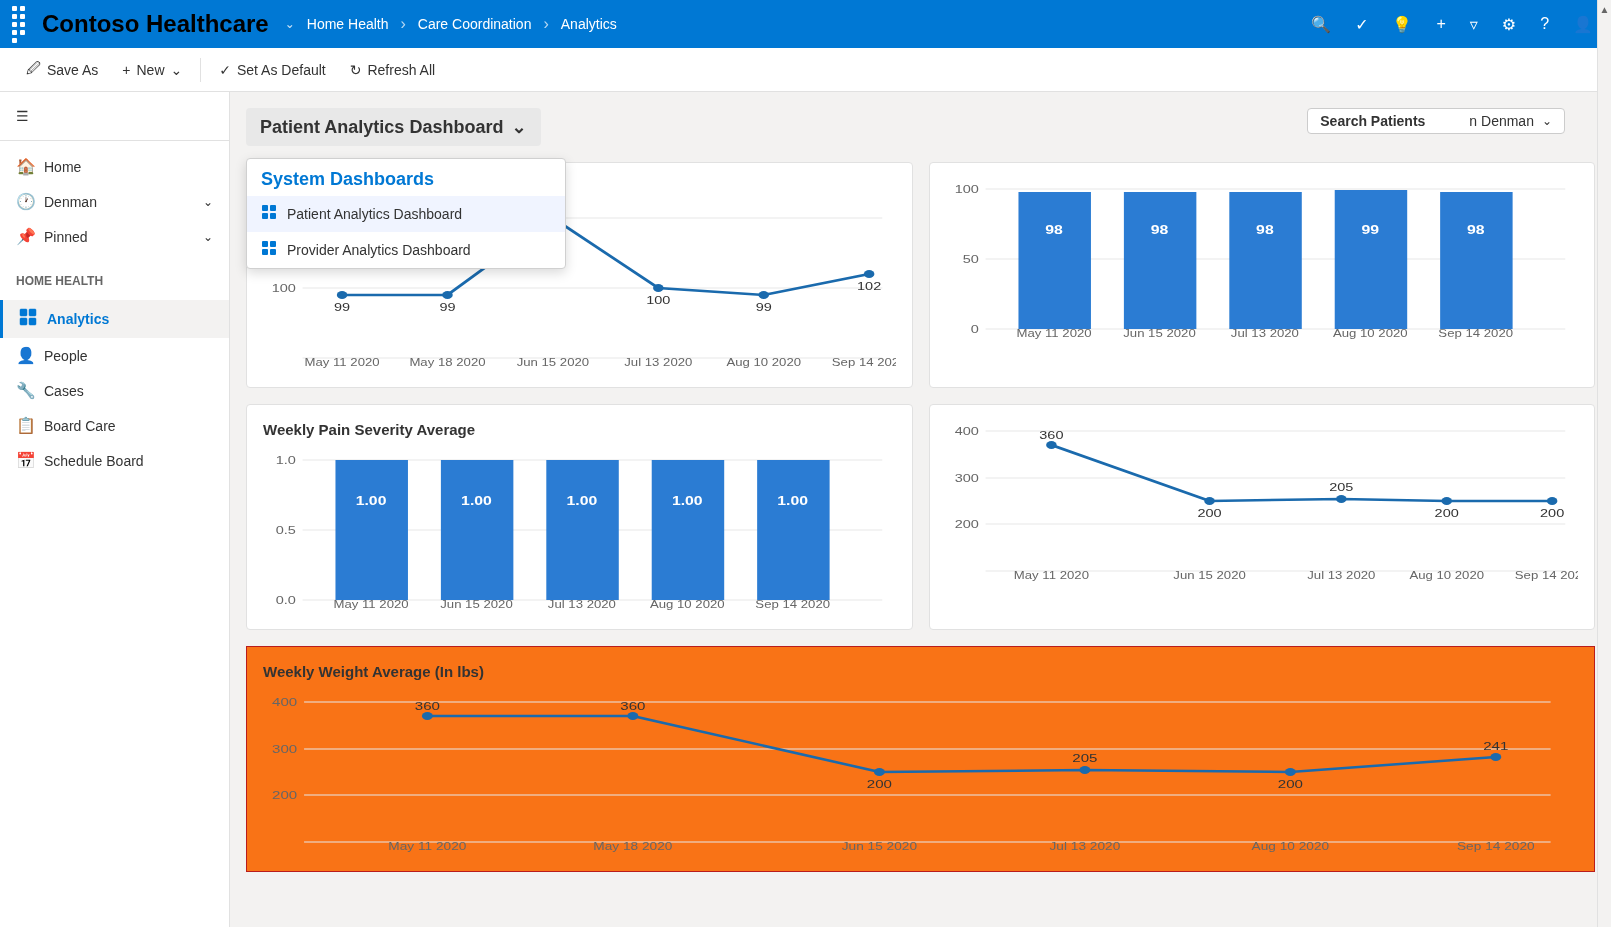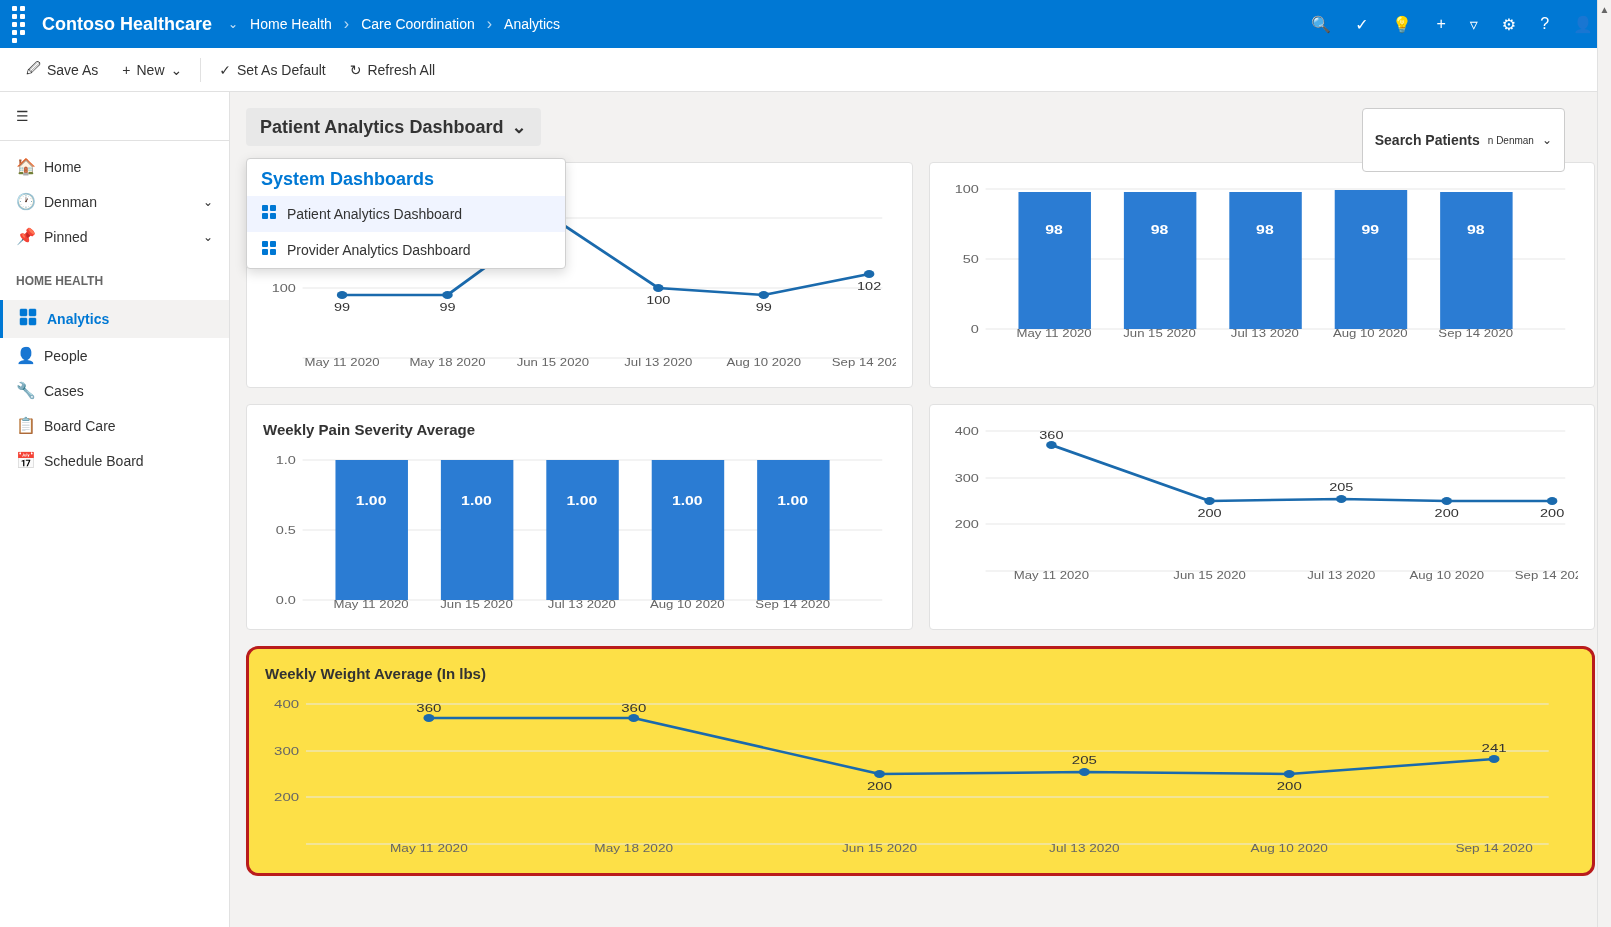--- a/index.html
+++ b/index.html
@@ -6,21 +6,21 @@
     body { font-family: 'Segoe UI', Arial, sans-serif; font-size: 14px; background: #f3f2f1; overflow: hidden; }
 
     
     .top-nav {
       display: flex; align-items: center;
       background: #0078d4; color: white;
       height: 48px; padding: 0 12px; gap: 12px;
     }
     .top-nav .app-icon { display: flex; gap: 3px; flex-wrap: wrap; width: 18px; cursor: pointer; }
     .top-nav .app-icon span { width: 5px; height: 5px; background: white; border-radius: 1px; display: block; }
-    .top-nav .brand { font-size: 18px; font-weight: 600; color: #ffffff; margin-right: 4px; }
+    .top-nav .brand { font-size: 24px; font-weight: 600; color: #000000; margin-right: 4px; }
     .top-nav .nav-chevron { color: rgba(255,255,255,0.8); font-size: 12px; cursor: pointer; }
     .top-nav .nav-link { color: white; font-size: 14px; cursor: pointer; }
     .top-nav .nav-sep { color: rgba(255,255,255,0.7); font-size: 16px; }
     .top-nav .spacer { flex: 1; }
     .top-nav .icon-btn { color: white; font-size: 16px; cursor: pointer; padding: 4px 6px; border-radius: 4px; }
 
     
     .command-bar {
       display: flex; align-items: center;
       background: white; border-bottom: 1px solid #e1e1e1;
@@ -91,21 +91,21 @@
     .charts-top { display: grid; grid-template-columns: 1fr 1fr; gap: 16px; margin-bottom: 16px; }
     .chart-card {
       background: white; border: 1px solid #e1e1e1; border-radius: 4px;
       padding: 16px; min-height: 220px;
     }
     .chart-title { font-size: 15px; font-weight: 700; color: #333; margin-bottom: 12px; }
     .chart-area { position: relative; width: 100%; }
 
     
     .chart-card-wide {
-      background: #fde047; border: 3px solid #b91c1c; border-radius: 12px;
+      background: #f97316; border: 1px solid #b91c1c; border-radius: 0;
       padding: 16px; margin-bottom: 16px;
     }
     svg text { font-family: 'Segoe UI', Arial, sans-serif; }
 
     
     .main-content::-webkit-scrollbar { width: 8px; }
     .main-content::-webkit-scrollbar-track { background: #f1f1f1; }
     .main-content::-webkit-scrollbar-thumb { background: #c1c1c1; border-radius: 4px; }
 
     .right-scroll-indicator {
@@ -252,23 +252,23 @@
               <rect x="1" y="1" width="6" height="6" rx="1" fill="#0078d4"></rect>
               <rect x="9" y="1" width="6" height="6" rx="1" fill="#0078d4"></rect>
               <rect x="1" y="9" width="6" height="6" rx="1" fill="#0078d4"></rect>
               <rect x="9" y="9" width="6" height="6" rx="1" fill="#0078d4"></rect>
             </svg>
           </span>
           <span>Provider Analytics Dashboard</span>
         </div>
       </div>
 
-      <div style="position:absolute; right: 30px; top: 0; display:flex; align-items:center; gap:8px; background:white; border:1px solid #ccc; padding:23px 12px; border-radius:4px;">
+      <div style="position:absolute; right: 30px; top: 0; display:flex; align-items:center; gap:8px; background:white; border:1px solid #ccc; padding:4px 12px; border-radius:4px;">
         <span style="font-size:14px; font-weight:600; color:#333;">Search Patients</span>
-        <span style="font-size:10px; color:#333;">n Denman</span>
+        <span style="font-size:14px; color:#333;margin-left:36px;">n Denman</span>
         <span style="font-size:12px; color:#333;">⌄</span>
       </div>
     </div>
 
     <div class="charts-top">
 
       <div class="chart-card">
         <div class="chart-title">Weekly Heartrate Average</div>
         <div class="chart-area">
           <svg width="100%" height="160" viewBox="0 0 480 160" preserveAspectRatio="none">

